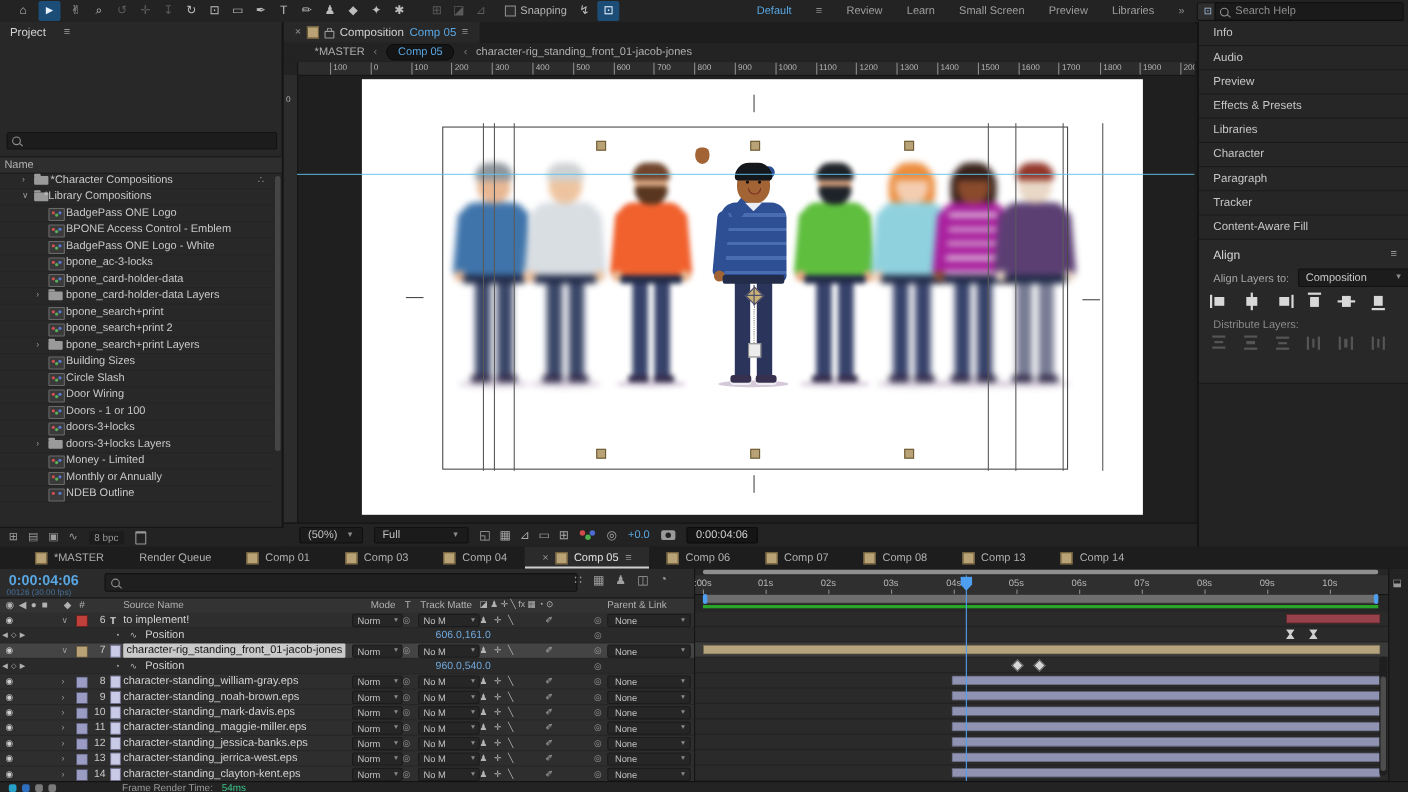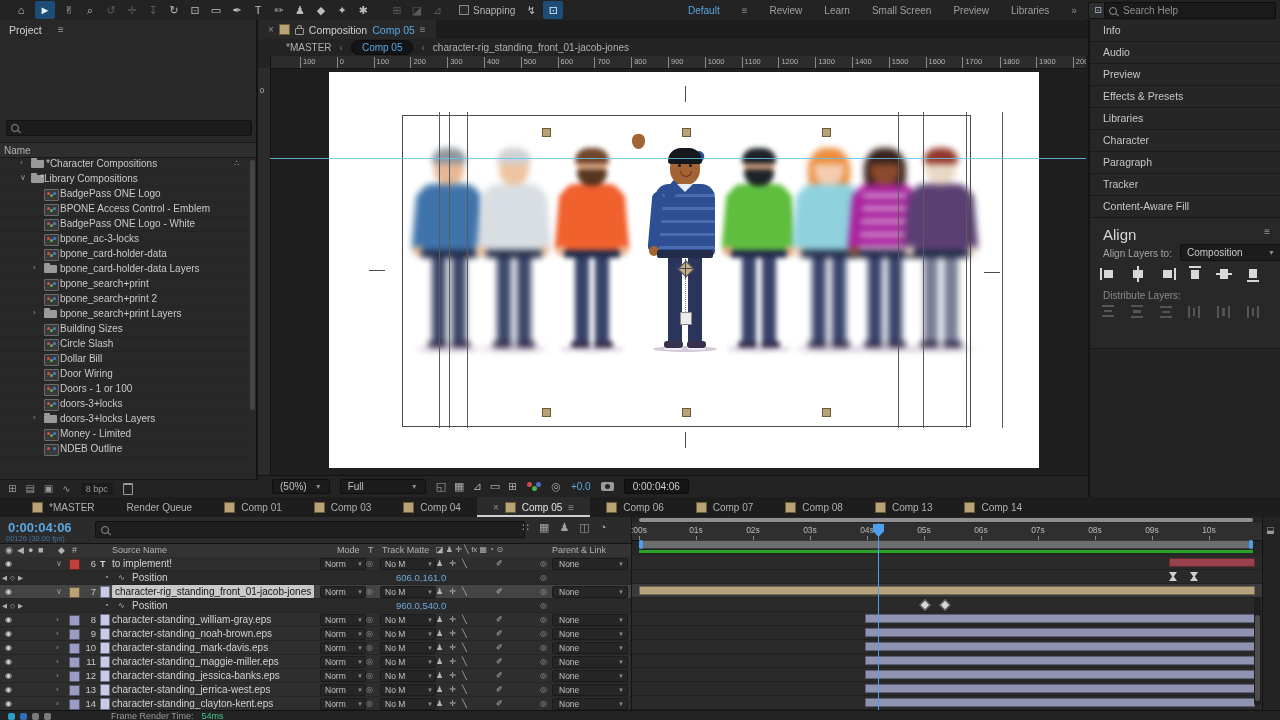--- a/index.html
+++ b/index.html
@@ -113,21 +113,21 @@
   #rgbdots i{position:absolute;width:5px;height:5px;border-radius:50%;}
   #rgbdots .r{background:#d04c4c;left:0;top:0}#rgbdots .g{background:#4cb04c;left:5px;top:4px}#rgbdots .b{background:#4c6cd0;left:9px;top:0}
   #exposure{color:#58a6e2;}
   .camicon{width:13px;height:9px;background:#9a9a9a;border-radius:2px;position:relative;}
   .camicon::after{content:"";position:absolute;left:4px;top:2px;width:5px;height:5px;border-radius:50%;background:#232323;}
   #comp-tc{background:#151515;border:1px solid #0d0d0d;border-radius:2px;color:#cfcfcf;padding:1px 8px;}
   
   #rightcol{position:absolute;left:1088px;top:20px;width:192px;height:477px;background:#232323;border-left:2px solid #141414;}
   .rp{height:21px;line-height:21px;padding-left:13px;color:#c6c6c6;font-size:10.5px;border-bottom:1px solid #1a1a1a;background:#262626;}
   #align{position:absolute;left:0;top:198px;width:100%;height:130px;background:#282828;border-bottom:1px solid #1a1a1a;}
-  #align-title{position:absolute;left:13px;top:8px;color:#d8d8d8;font-size:15px;}
+  #align-title{position:absolute;left:13px;top:8px;color:#d8d8d8;font-size:11px;}
   #align-menu{position:absolute;right:12px;top:8px;color:#9a9a9a;}
   #align-tolabel{position:absolute;left:13px;top:30px;color:#a6a6a6;}
   #align-todrop{position:absolute;left:90px;top:26px;width:88px;height:15px;background:#1c1c1c;border:1px solid #111;border-radius:2px;color:#c9c9c9;display:flex;justify-content:space-between;align-items:center;padding:0 6px;}
   #align-btns{position:absolute;left:10px;top:48px;width:172px;display:flex;gap:11px;}
   .abtn{width:18px;height:16px;position:relative;}
   .abtn i{position:absolute;background:#d8d8d8;}
   #align-distlabel{position:absolute;left:13px;top:72px;color:#8a8a8a;}
   #dist-btns{position:absolute;left:10px;top:86px;width:172px;display:flex;gap:11px;}
   .dbtn{width:18px;height:16px;position:relative;}
   .dbtn i{position:absolute;background:#555;}
@@ -360,28 +360,20 @@
             <i class="b"></i>
           </span>
           <span class="lbl" style="left: 60px;">Circle Slash</span>
         </div>
         <div class="prow">
           <span class="compicon" style="left: 44px;">
             <i class="r"></i>
             <i class="g"></i>
             <i class="b"></i>
           </span>
-          <span class="lbl" style="left: 60px;">Dollar Bill</span>
-        </div>
-        <div class="prow">
-          <span class="compicon" style="left: 44px;">
-            <i class="r"></i>
-            <i class="g"></i>
-            <i class="b"></i>
-          </span>
           <span class="lbl" style="left: 60px;">Door Wiring</span>
         </div>
         <div class="prow">
           <span class="compicon" style="left: 44px;">
             <i class="r"></i>
             <i class="g"></i>
             <i class="b"></i>
           </span>
           <span class="lbl" style="left: 60px;">Doors - 1 or 100</span>
         </div>
@@ -398,20 +390,28 @@
           <span class="foldericon" style="left: 44px;"></span>
           <span class="lbl" style="left: 60px;">doors-3+locks Layers</span>
         </div>
         <div class="prow">
           <span class="compicon" style="left: 44px;">
             <i class="r"></i>
             <i class="g"></i>
             <i class="b"></i>
           </span>
           <span class="lbl" style="left: 60px;">Money - Limited</span>
+        </div>
+        <div class="prow">
+          <span class="compicon" style="left: 44px;">
+            <i class="r"></i>
+            <i class="g"></i>
+            <i class="b"></i>
+          </span>
+          <span class="lbl" style="left: 60px;">Monthly or Annually</span>
         </div>
         <div class="prow">
           <span class="compicon" style="left: 44px;">
             <i class="r"></i>
             <i class="b"></i>
           </span>
           <span class="lbl" style="left: 60px;">NDEB Outline</span>
         </div>
       </div>
     <div id="proj-scroll"></div>

